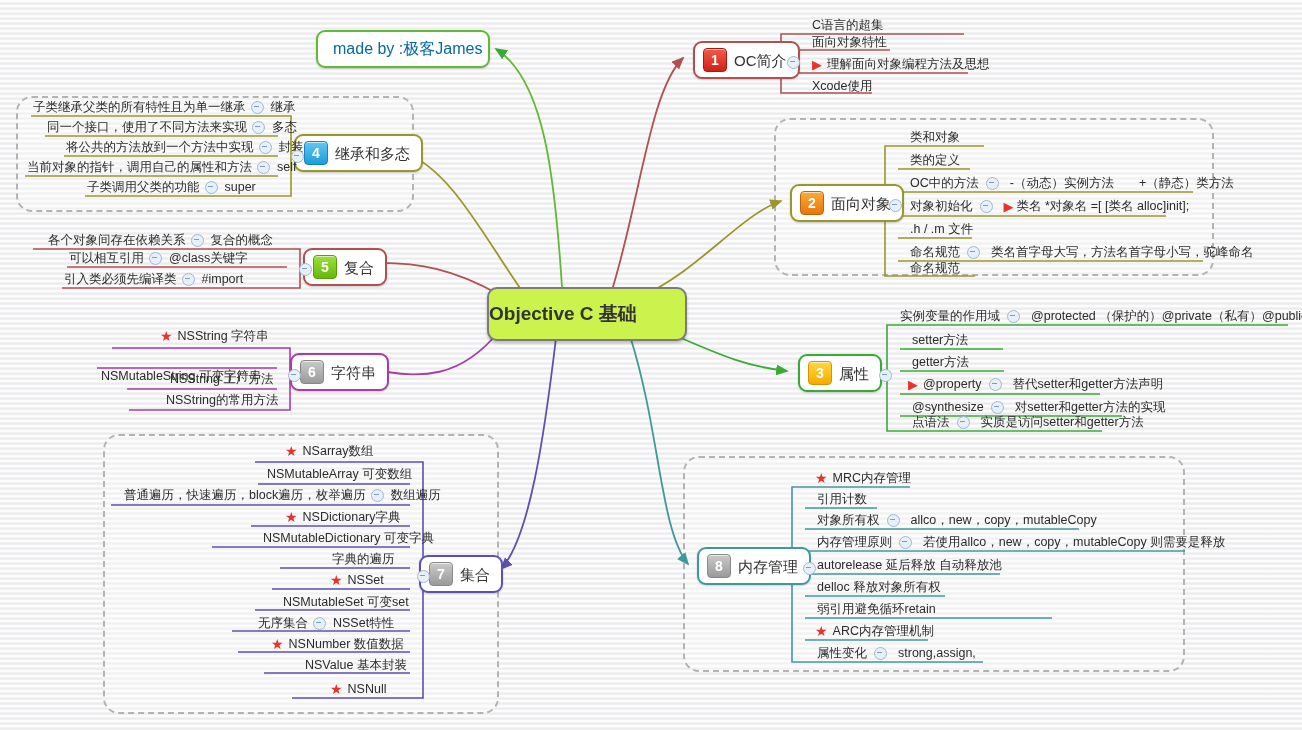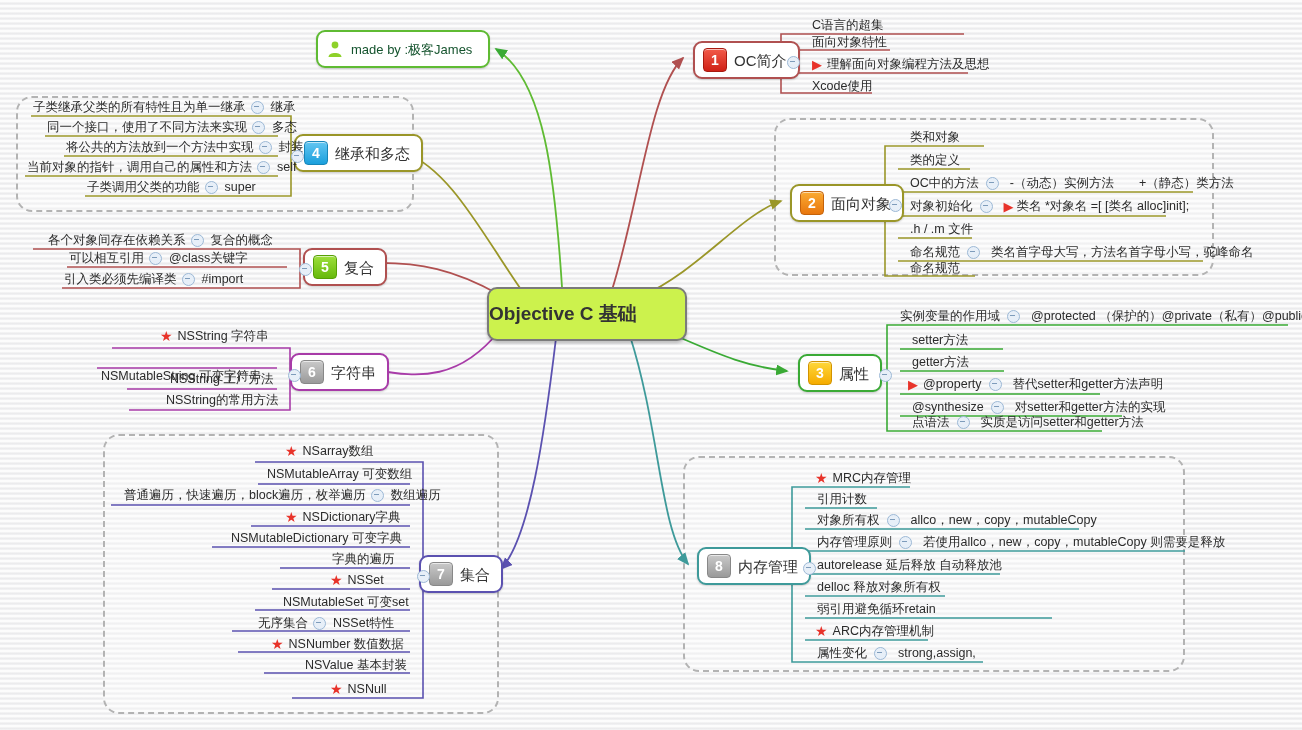--- a/index.html
+++ b/index.html
@@ -42,21 +42,21 @@
   #central{
     position:absolute;left:487px;top:287px;width:196px;height:50px;
     background:#ccf24d;border:2px solid #7b7b7b;border-radius:10px;
     display:flex;align-items:center;
     box-shadow:0 2px 3px rgba(0,0,0,.25);
   }
   #central span{font-size:19px;font-weight:bold;color:#333;}
 
   
   #madeby{left:316px;top:30px;width:174px;height:38px;border-color:#5fbb33;}
-  #madeby .label{font-size:13px;color:#14532d;}
+  #madeby .label{font-size:16px;color:#0369a1;}
 
   
   .boundary{position:absolute;border:2px dashed #b3b3b3;border-radius:16px;
             background:rgba(252,252,252,.35);box-sizing:border-box;}
 
   
   .leaf{position:absolute;display:flex;align-items:center;white-space:nowrap;
         font-size:12.5px;color:#2b2b2b;line-height:1.15;padding-bottom:2px;}
   .leaf .txt{padding:0 2px;}
   .leaf .note{padding-left:6px;}
@@ -330,21 +330,21 @@
     </div>
   <div class="leaf" style="left:113px;top:488px;margin-left:11px;">
     <span class="note" style="padding-left:0;">普通遍历，快速遍历，block遍历，枚举遍历</span>
     <span class="toggle"></span>
     <span class="txt">数组遍历</span>
     </div>
   <div class="leaf" style="left:285px;top:510px;">
     <span class="star">★</span>
     <span class="txt">NSDictionary字典</span>
     </div>
-  <div class="leaf" style="left:229px;top:531px;">
+  <div class="leaf" style="left:261px;top:531px;">
     <span class="txt">NSMutableDictionary 可变字典</span>
     </div>
   <div class="leaf" style="left:330px;top:552px;">
     <span class="txt">字典的遍历</span>
     </div>
   <div class="leaf" style="left:330px;top:573px;">
     <span class="star">★</span>
     <span class="txt">NSSet</span>
     </div>
   <div class="leaf" style="left:281px;top:595px;">

